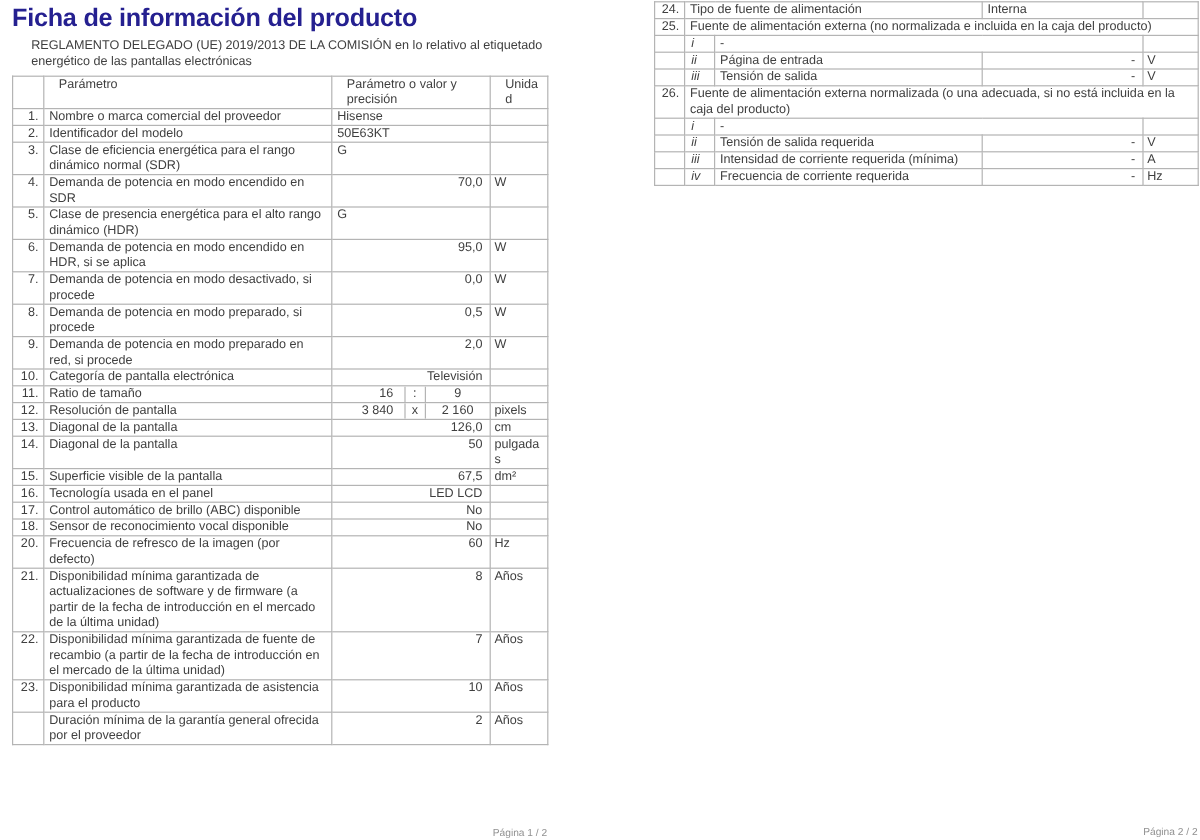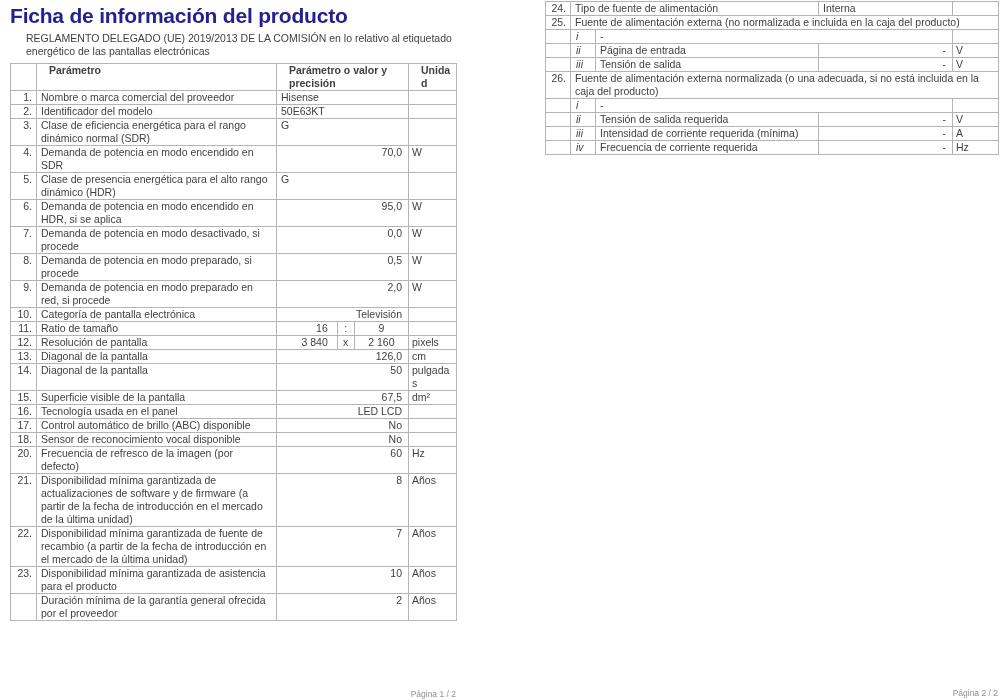--- a/index.html
+++ b/index.html
@@ -21,21 +21,21 @@
     letter-spacing:-0.2px;
   }
   .doc-subtitle{font-size:10.5px;line-height:13px;margin-top:3px;hyphens:auto;margin-left:16px;}
   table{border-collapse:collapse;table-layout:fixed;font-size:10.5px;line-height:13px;}
   #t1{width:446px;margin-top:5px;}
   #t2{position:absolute;left:545px;top:1px;width:453px;}
   td,th{
     border:1px solid var(--border);padding:0 4px;vertical-align:top;
     overflow:hidden;word-wrap:break-word;hyphens:auto;
   }
-  th{text-align:left;font-weight:bold;padding-left:12px;}
+  th{text-align:left;font-weight:normal;padding-left:12px;}
   td.num{text-align:right;padding:0 4px;}
   td.al{text-align:left;}
   td.ar{text-align:right;padding-right:6px;}
   td.unit{padding:0 3px;}
   td.split{padding:0;}
   .splitwrap{display:flex;width:100%;}
   .sv0{flex:1;text-align:right;padding-right:9px;}
   .sv1{width:18px;text-align:center;border-left:1px solid var(--border);border-right:1px solid var(--border);}
   .sv2{flex:1.05;text-align:center;}
   td.sub{font-style:italic;padding:0 5px;}

